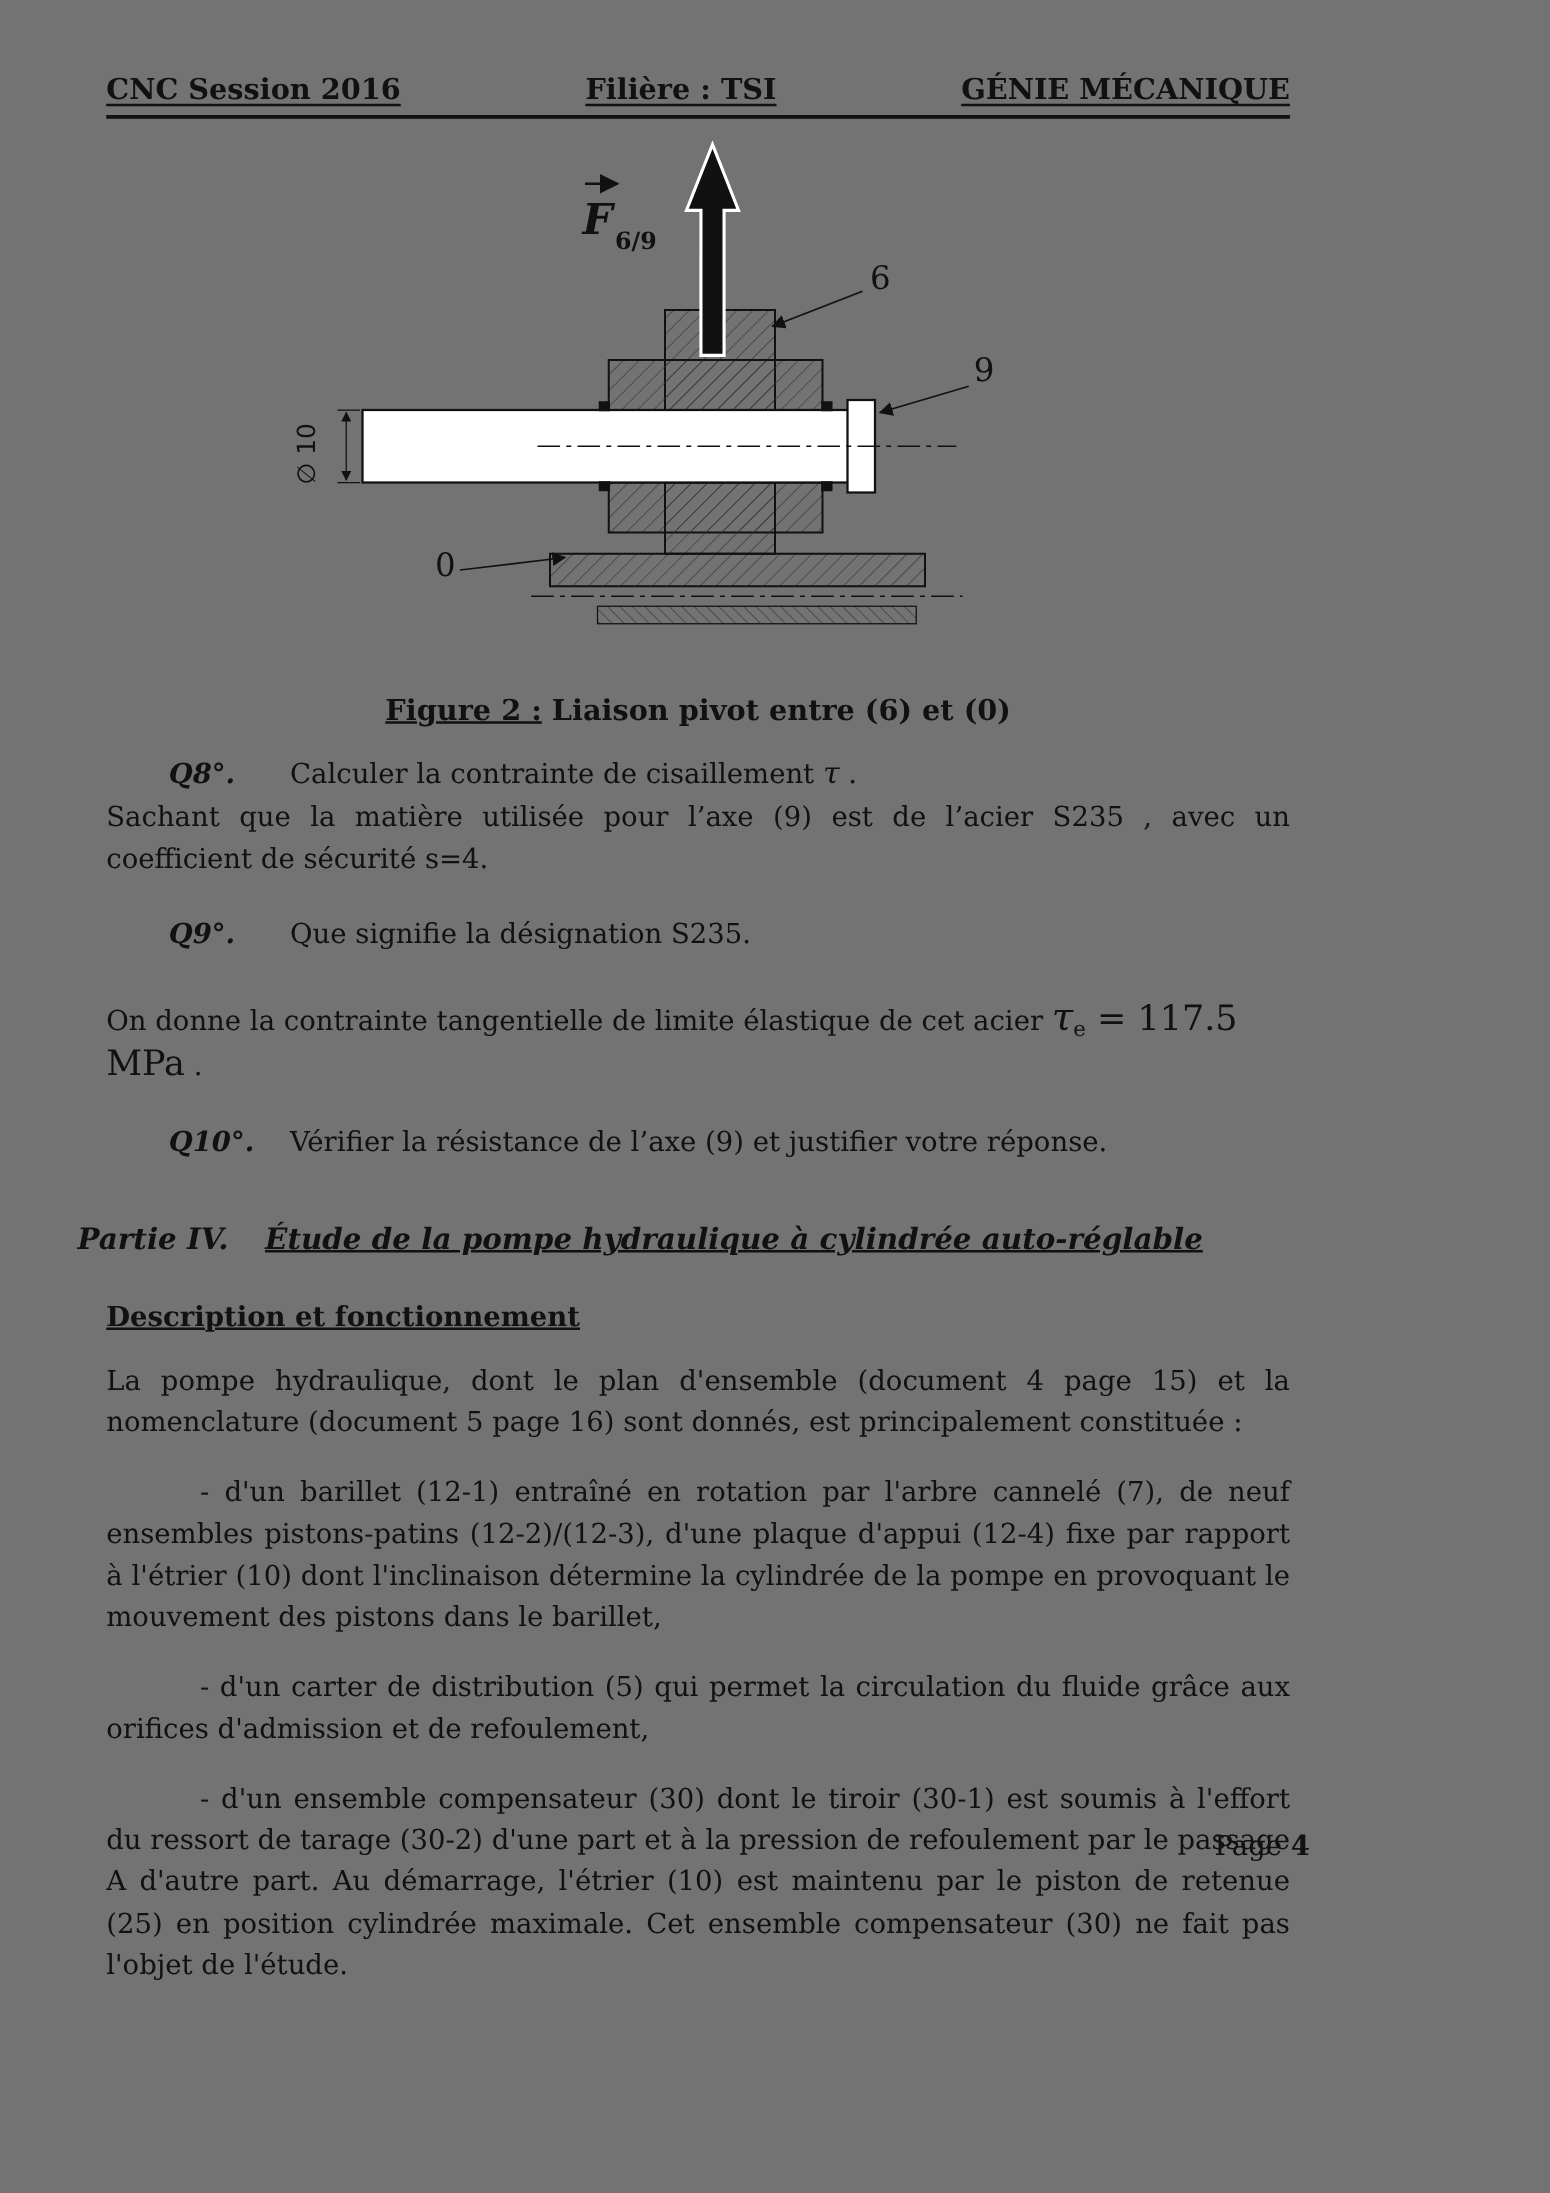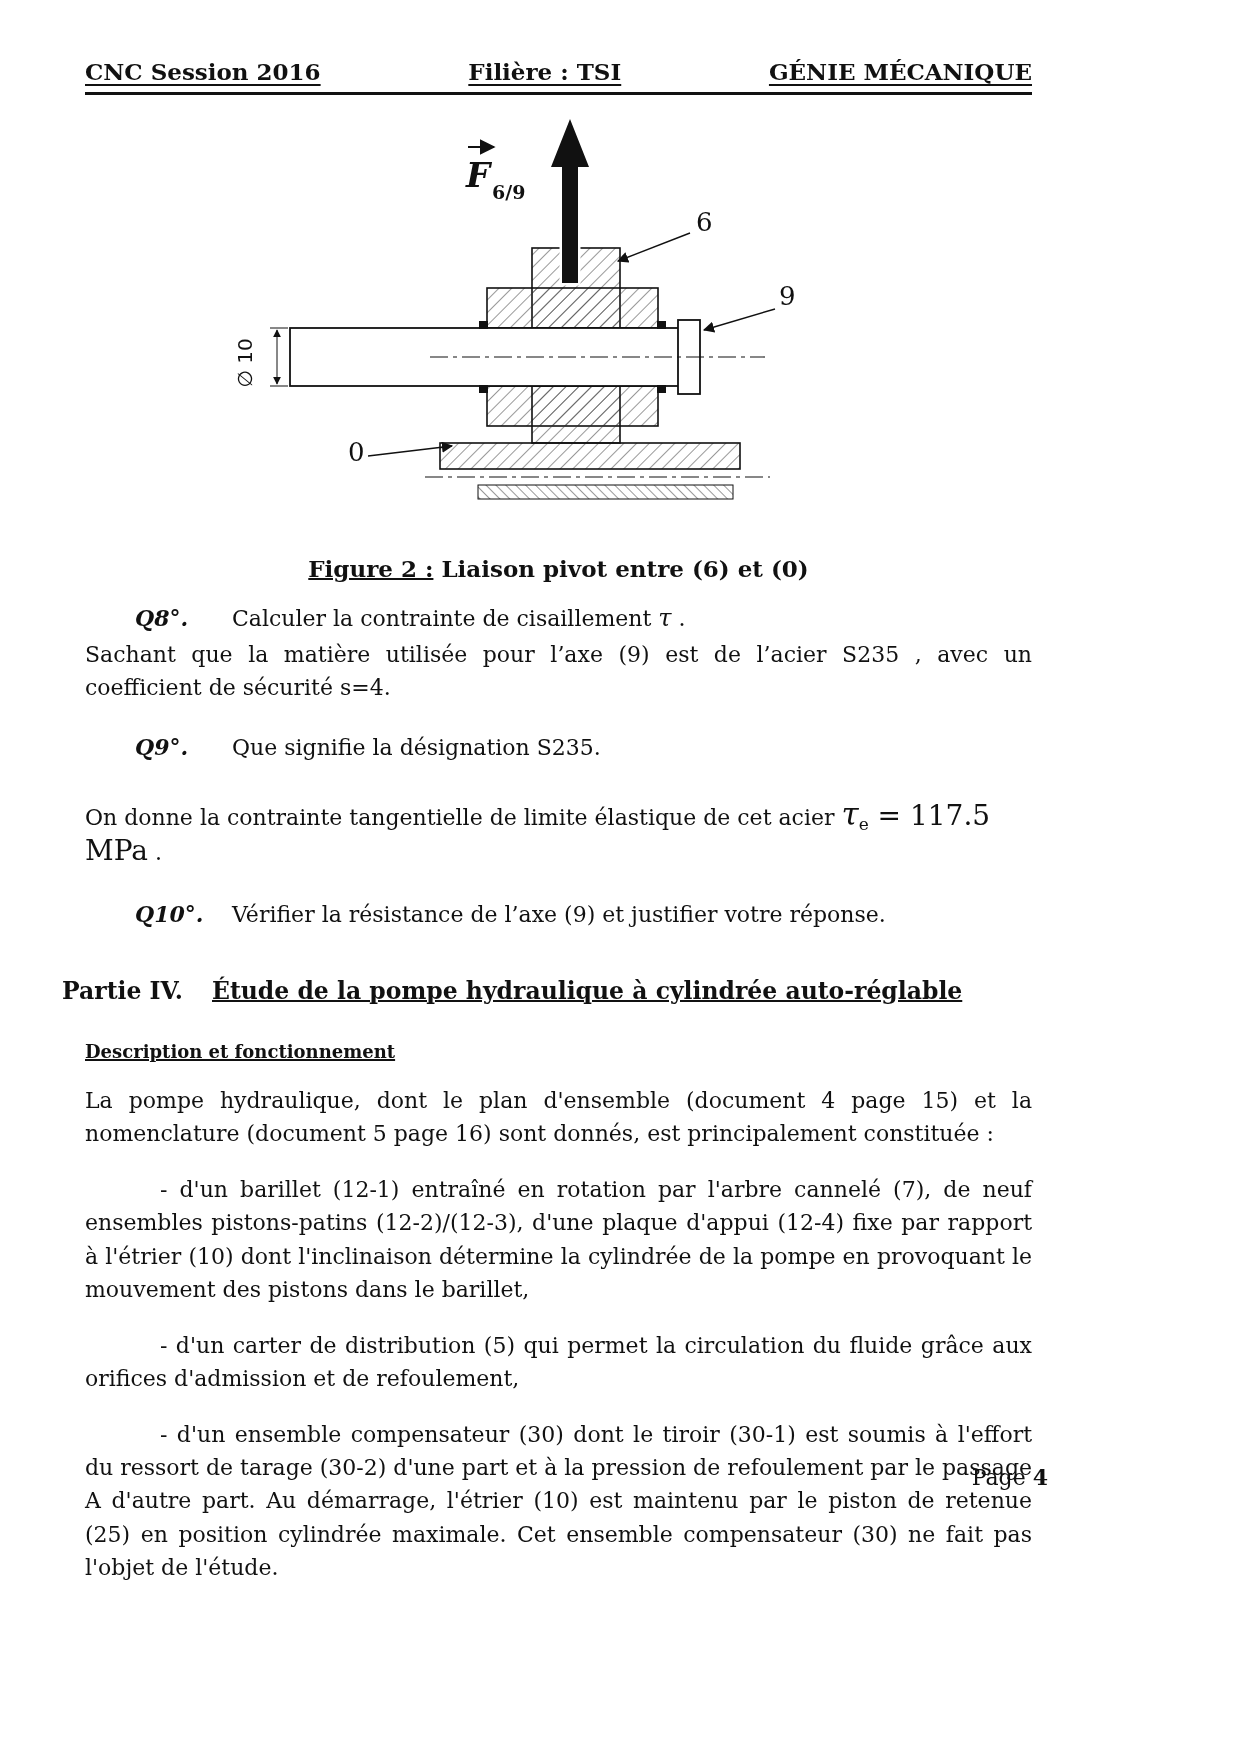--- a/index.html
+++ b/index.html
@@ -1,19 +1,19 @@
 <!DOCTYPE html>
 <html><head>
 <meta charset="utf-8">
 <style>
   * { margin:0; padding:0; box-sizing:border-box; }
   html,body { background:#9a9a9a; }
   body { font-family:"DejaVu Serif", serif; color:#111; }
   .page {
-    width:1240px; height:1754px; background:#ffffff; margin:0 auto;
+    width:1240px; height:1754px; background:#737373; margin:0 auto;
     position:relative; padding:58px 208px 0 85px; overflow:hidden;
   }
   
   .hdr {
     display:flex; justify-content:space-between; align-items:baseline;
     font-weight:bold; font-size:23px; padding-bottom:7px;
     border-bottom:3px solid #111;
   }
   .hdr span { text-decoration:underline; text-underline-offset:4px; text-decoration-thickness:2px; }
   
@@ -32,24 +32,24 @@
   .qline { margin:22px 0 6px 30px; font-size:22px; }
   .qnum  { display:inline-block; width:97px; font-weight:bold; font-style:italic;margin-left:20px; }
   .tau-inline { font-style:italic; font-size:24px; }
   .just  { text-align:justify; font-size:22px; line-height:1.5; }
   .b { font-weight:normal; }
   .tauline { margin-top:36px; font-size:22px; }
   .math-tau { font-style:italic; font-size:31px; }
   .math-sub { font-size:17px; vertical-align:-5px; }
   .math-eq  { font-size:28px; }
   
-  .part4 { margin-top:50px; font-size:23.5px; font-weight:bold; }
+  .part4 { margin-top:50px; font-size:23.5px; font-weight:bold; font-style:italic; }
   .part4-label { display:inline-block; width:150px; margin-left:-23px; }
   .part4-title { text-decoration:underline; text-decoration-thickness:2px; }
-  .sect { margin-top:36px; font-size:18px; font-weight:bold; text-decoration:underline; text-decoration-thickness:2px; }
+  .sect { margin-top:36px; font-size:22px; font-weight:bold; text-decoration:underline; text-decoration-thickness:2px; }
   p.body { margin-top:22px; text-align:justify; font-size:22px; line-height:1.52; }
   p.indented { text-indent:75px; }
   
   .footer { position:absolute; top:1464px; right:192px; font-size:22px; }
   .footer .num { font-weight:bold; }
 </style>
 </head>
 <body>
 
 <div class="page">

